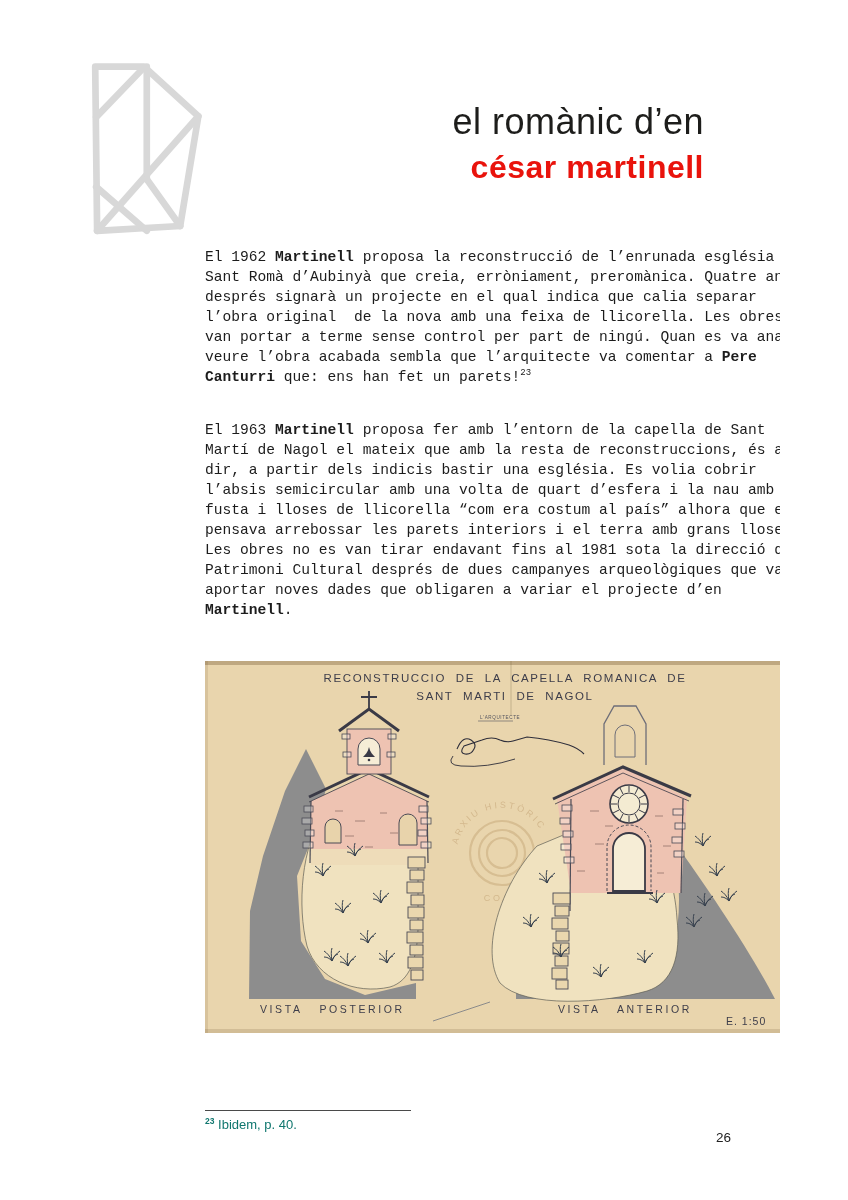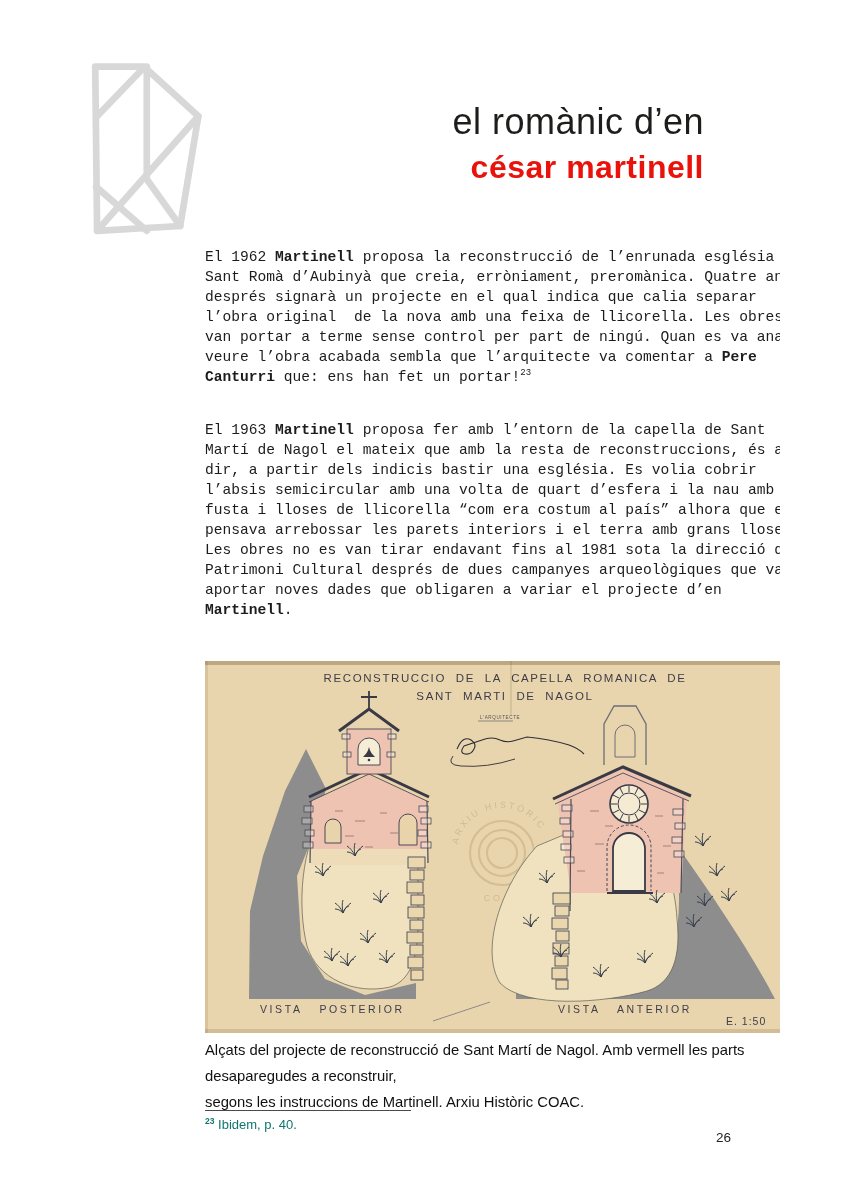--- a/index.html
+++ b/index.html
@@ -66,21 +66,21 @@
   </div>
 
   <div class="body-text">
     <section>
       <p class="para"><span>El 1962 </span><b>Martinell</b><span> proposa la reconstrucció de l’enrunada església de
 Sant Romà d’Aubinyà que creia, erròniament, preromànica. Quatre anys
 després signarà un projecte en el qual indica que calia separar
 l’obra original  de la nova amb una feixa de llicorella. Les obres es
 van portar a terme sense control per part de ningú. Quan es va anar a
 veure l’obra acabada sembla que l’arquitecte va comentar a </span><b>Pere
-Canturri</b><span> que: ens han fet un portar!</span><sup>23</sup></p>
+Canturri</b><span> que: ens han fet un parets!</span><sup>23</sup></p>
     </section>
     <section class="section-2">
       <p class="para"><span>El 1963 </span><b>Martinell</b><span> proposa fer amb l’entorn de la capella de Sant
 Martí de Nagol el mateix que amb la resta de reconstruccions, és a
 dir, a partir dels indicis bastir una església. Es volia cobrir
 l’absis semicircular amb una volta de quart d’esfera i la nau amb
 fusta i lloses de llicorella “com era costum al país” alhora que es
 pensava arrebossar les parets interiors i el terra amb grans lloses.
 Les obres no es van tirar endavant fins al 1981 sota la direcció del
 Patrimoni Cultural després de dues campanyes arqueològiques que van
@@ -255,21 +255,19 @@
       </g>
 
       <line x1="228" y1="360" x2="285" y2="341" stroke="#8a8a8a" stroke-width="1"></line>
 
       <text class="fig-view-label" x="55" y="352">VISTA POSTERIOR</text>
       <text class="fig-view-label" x="353" y="352">VISTA ANTERIOR</text>
       <text class="fig-scale" x="521" y="364">E. 1:50</text>
     </svg>
   </figure>
 
-  <div class="caption">Alçats del projecte de reconstrucció de Sant Martí de Nagol. Amb vermell les parts desaparegudes a reconstruir,
-segons les instruccions de Martinell. Arxiu Històric COAC.</div>
 
   <div class="footnote-rule"></div>
   <div class="footnote"><sup>23</sup><span> Ibidem, p. 40.</span></div>
 
   <div class="page-number">26</div>
 
 </div>
 
 </body></html>

